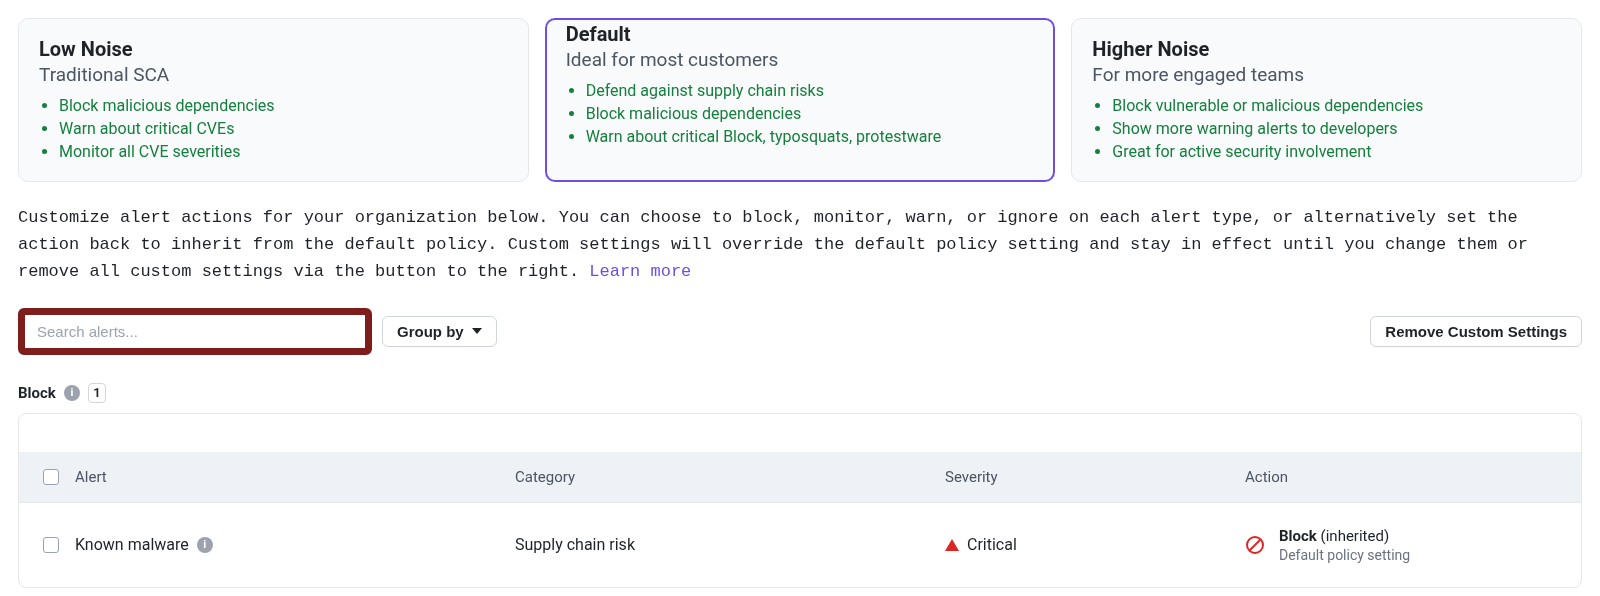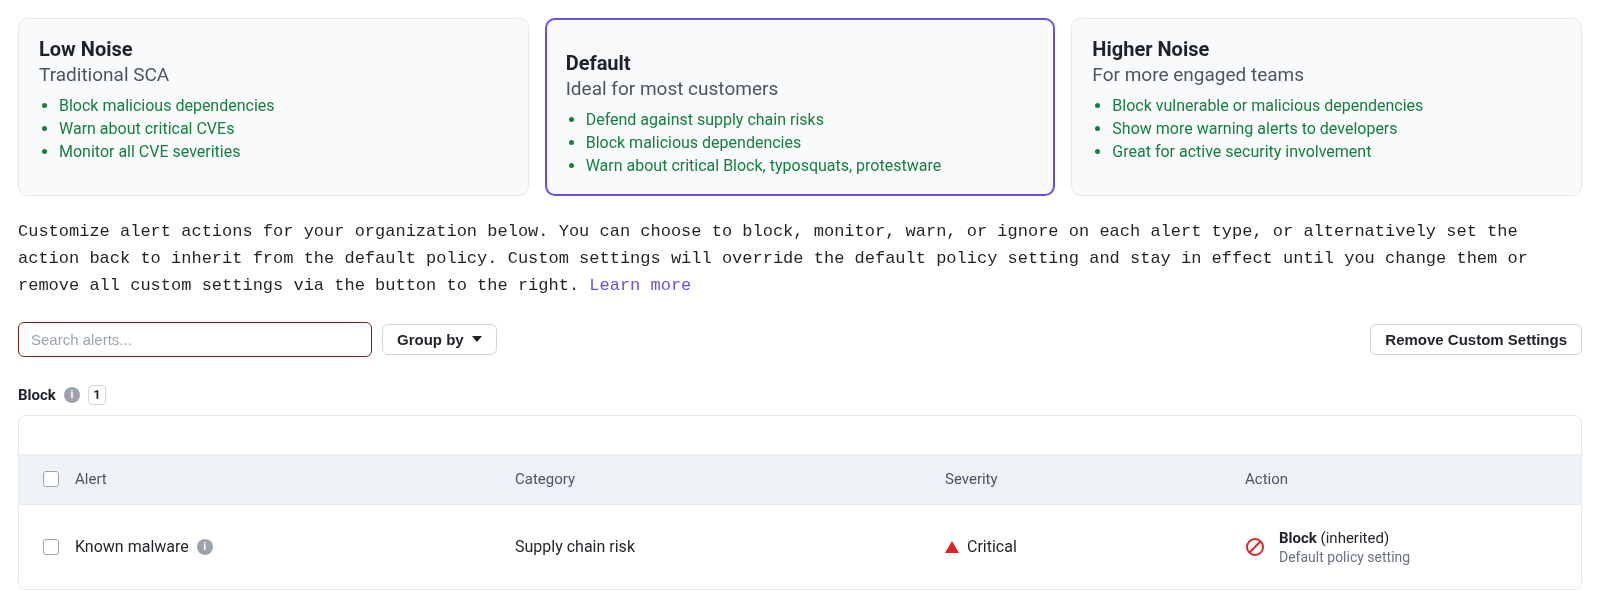--- a/index.html
+++ b/index.html
@@ -19,21 +19,21 @@
   .card {
     flex: 1;
     background: #f9fafb;
     border: 1px solid #e5e7eb;
     border-radius: 10px;
     padding: 18px 20px 16px 20px;
     cursor: pointer;
   }
   .card.selected {
     border: 2px solid #6d4ee0;
-    padding: 31px 19px 15px 19px;
+    padding: 2px 19px 15px 19px;
   }
   .card-title {
     font-size: 20px;
     font-weight: 700;
     color: #1f2328;
     margin: 0 0 2px 0;
   }
   .card-sub {
     color: #4b5563;
     font-size: 19px;
@@ -61,21 +61,21 @@
   }
   .controls {
     display: flex;
     align-items: center;
     gap: 10px;
     margin-bottom: 28px;
   }
   .search {
     width: 354px;
     padding: 8px 12px;
-    border: 1px solid #7f1d1d;
+    border: 7px solid #7f1d1d;
     border-radius: 6px;
     font-size: 15px;
     outline: none;
     color: #a21caf;
   }
   .search::placeholder { color: #9ca3af; }
   .btn {
     display: inline-flex;
     align-items: center;
     gap: 8px;

